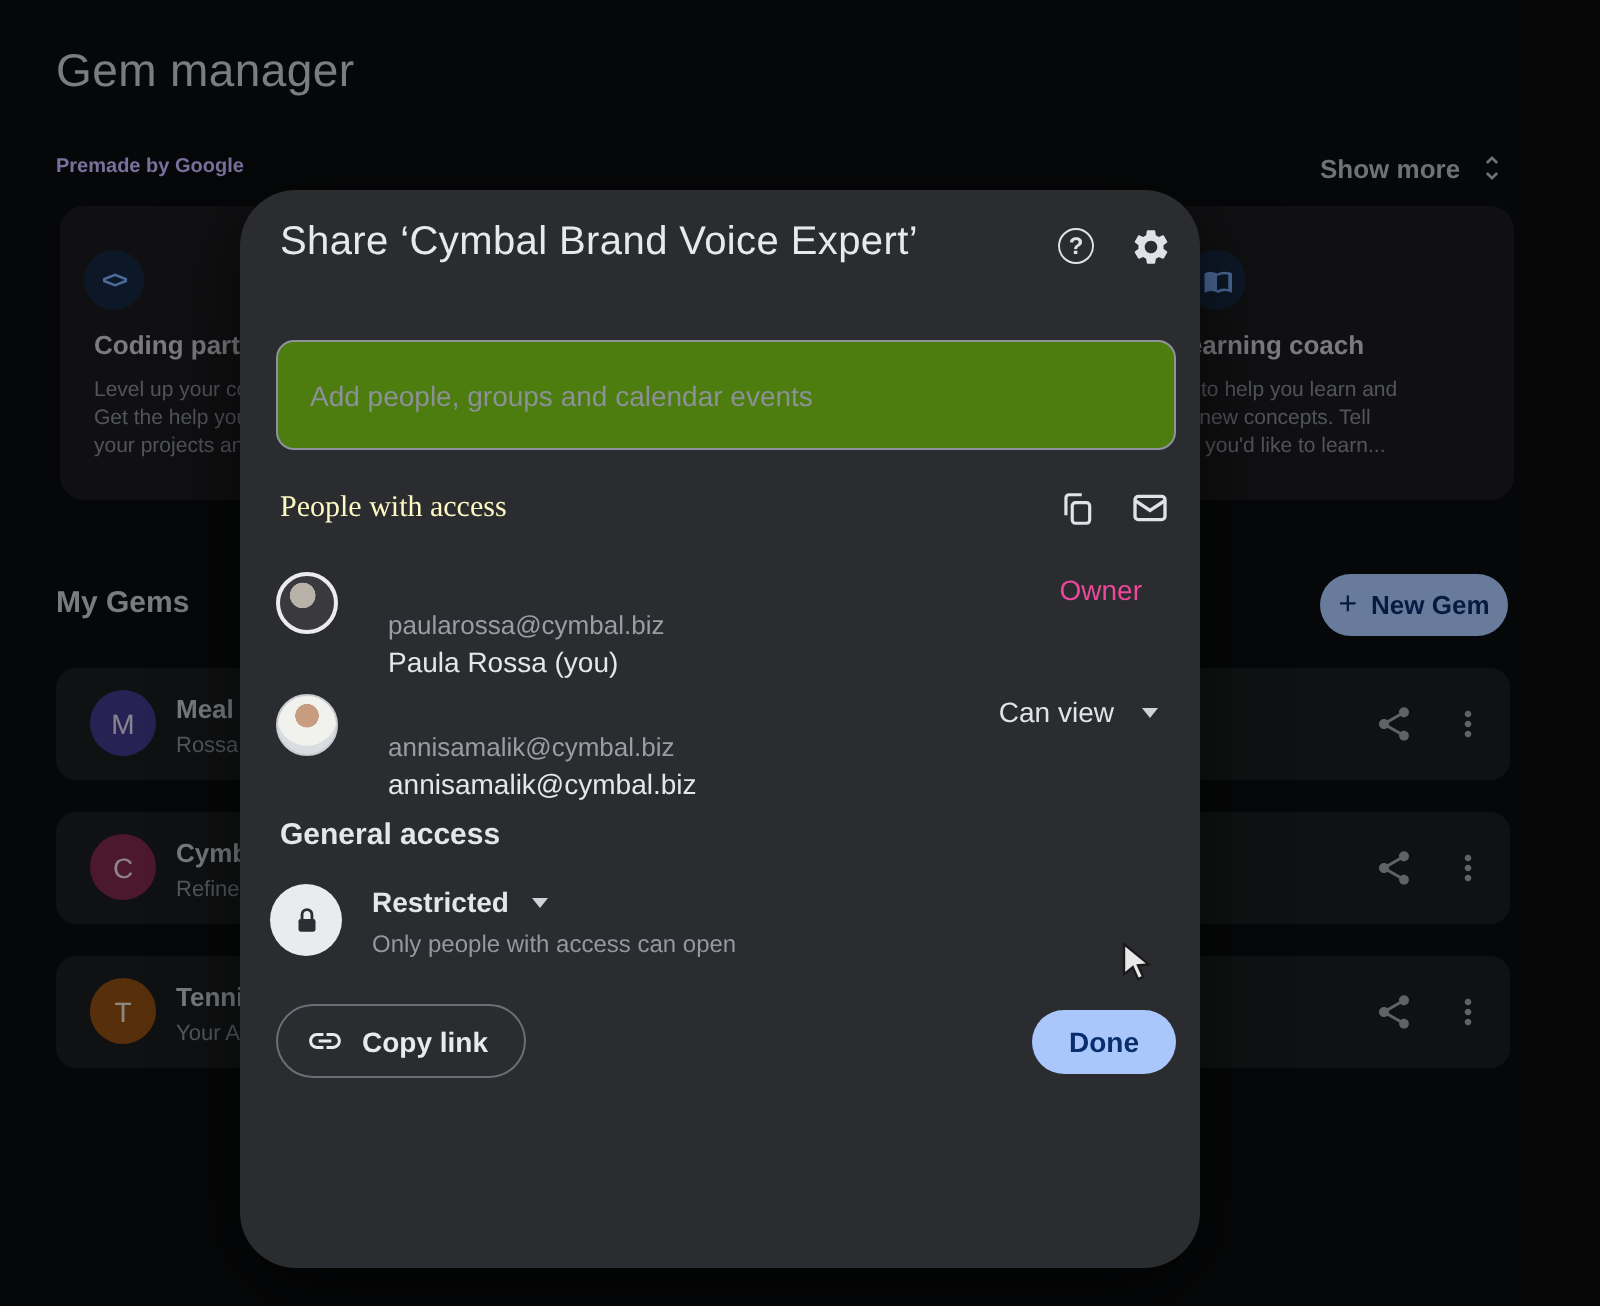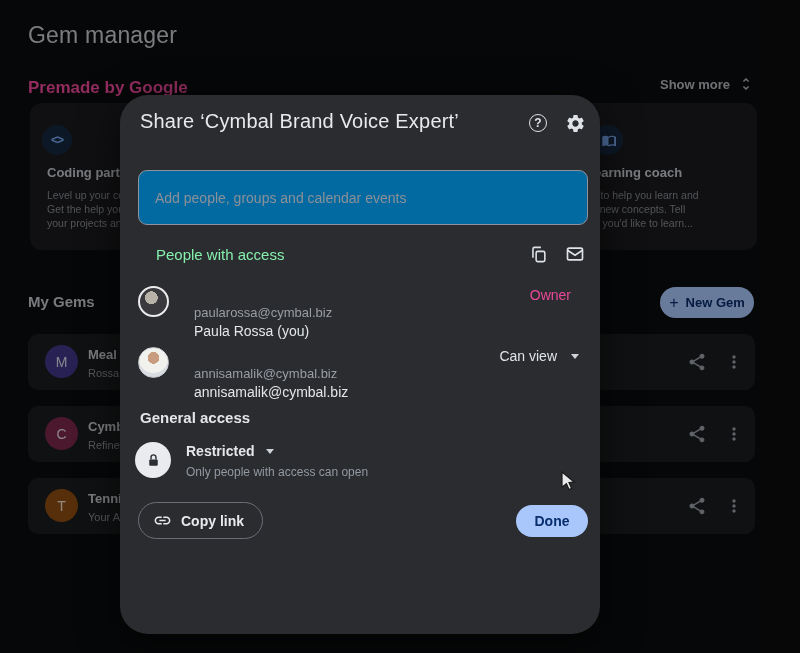--- a/index.html
+++ b/index.html
@@ -3,21 +3,21 @@
 <meta charset="utf-8">
 <style>
   * { margin:0; padding:0; box-sizing:border-box; }
   html,body { width:800px; height:653px; overflow:hidden; }
   body { font-family:"Liberation Sans", sans-serif; background:#0b0c0d; position:relative; }
   .abs { position:absolute; }
 
   
   #page { position:absolute; inset:0; background:#0b0c0d; }
   .page-title { left:28px; top:22px; font-size:23px; color:#c6c9cd; letter-spacing:.2px; }
-  .section-label { left:28px; top:78px; font-size:17px; font-weight:700; color:#ec4899; }
+  .section-label { left:28px; top:78px; font-size:10px; font-weight:700; color:#c4b5fd; }
   .show-more { left:660px; top:76px; display:flex; align-items:center; gap:8px; color:#b4b8bd; font-size:13px; font-weight:700; cursor:pointer; }
   .card { background:#1a1b1d; border-radius:12px; }
   .card1 { left:30px; top:103px; width:272px; height:147px; }
   .card2 { left:545px; top:103px; width:212px; height:147px; }
   .card-icon { width:30px; height:30px; border-radius:50%; background:#16283f; display:flex; align-items:center; justify-content:center; color:#7cacf8; font-size:12px; font-weight:700; letter-spacing:-1px; }
   .card1 .card-icon { position:absolute; left:12px; top:22px; }
   .card2 .card-icon { position:absolute; left:48px; top:22px; }
   .card-title { position:absolute; font-size:13px; font-weight:700; color:#c3c7cc; white-space:nowrap; }
   .card1 .card-title { left:17px; top:62px; }
   .card2 .card-title { left:41px; top:62px; }
@@ -35,23 +35,23 @@
   .row-share { left:659px; } .row-more { left:696px; }
 
   #scrim { position:absolute; inset:0; background:rgba(0,0,0,.38); z-index:5; }
 
   
   #dialog { position:absolute; left:120px; top:95px; width:480px; height:539px; background:#2a2c30; border-radius:28px; z-index:10; box-shadow:0 10px 40px rgba(0,0,0,.6); }
   .dlg-title { position:absolute; left:20px; top:15px; font-size:20px; color:#e7e9ec; letter-spacing:.2px; }
   .dlg-head-icons { position:absolute; right:14px; top:17px; display:flex; gap:15px; align-items:center; }
   .icon-btn { width:22px; height:22px; color:#dfe2e6; display:flex; align-items:center; justify-content:center; cursor:pointer; }
   .help-circle { width:18px; height:18px; border:1.8px solid #dfe2e6; border-radius:50%; font-size:12px; font-weight:700; display:flex; align-items:center; justify-content:center; }
-  .dlg-input { position:absolute; left:18px; top:75px; width:450px; height:55px; background:#0369a1; border:1px solid #8e929c; border-radius:9px; color:#e3e5e8; font-size:14px; padding:0 16px; outline:none; font-family:"Liberation Sans",sans-serif; }
+  .dlg-input { position:absolute; left:18px; top:75px; width:450px; height:55px; background:#4d7c0f; border:1px solid #8e929c; border-radius:9px; color:#e3e5e8; font-size:14px; padding:0 16px; outline:none; font-family:"Liberation Sans",sans-serif; }
   .dlg-input::placeholder { color:#8c9197; }
-  .people-heading { position:absolute; left:36px; top:151px; font-size:15px; color:#86efac; }
+  .people-heading { position:absolute; left:20px; top:151px; font-size:15px; color:#fef9c3;font-family:Liberation Serif, serif; }
   .people-icons { position:absolute; right:14px; top:148px; display:flex; gap:15px; }
   .person-row { position:absolute; left:18px; right:18px; height:48px; }
   .p-row1 { top:188px; } .p-row2 { top:249px; }
   .p-avatar { position:absolute; left:0; top:3px; width:31px; height:31px; border-radius:50%; }
   .avatar-paula { background:radial-gradient(circle at 42% 36%, #b9b2a8 0 27%, #3a3a3e 28% 100%); border:2px solid #ececec; }
   .avatar-annisa { background:radial-gradient(circle at 50% 34%, #c89c7e 0 24%, #f1f1ee 25% 62%, #d9dde1 63% 100%); border:1px solid #c9ccd0; }
   .p-name { position:absolute; left:56px; top:2px; font-size:14px; color:#e4e6e9; white-space:nowrap;margin-top:38px; }
   .p-email { position:absolute; left:56px; top:22px; font-size:13px; color:#999ea5; white-space:nowrap; }
   .p-role { position:absolute; right:11px; top:4px; font-size:14px; color:#ec4899; }
   .role-dropdown { position:absolute; right:3px; top:4px; display:flex; align-items:center; gap:14px; font-size:14px; color:#e0e3e7; cursor:pointer; }

